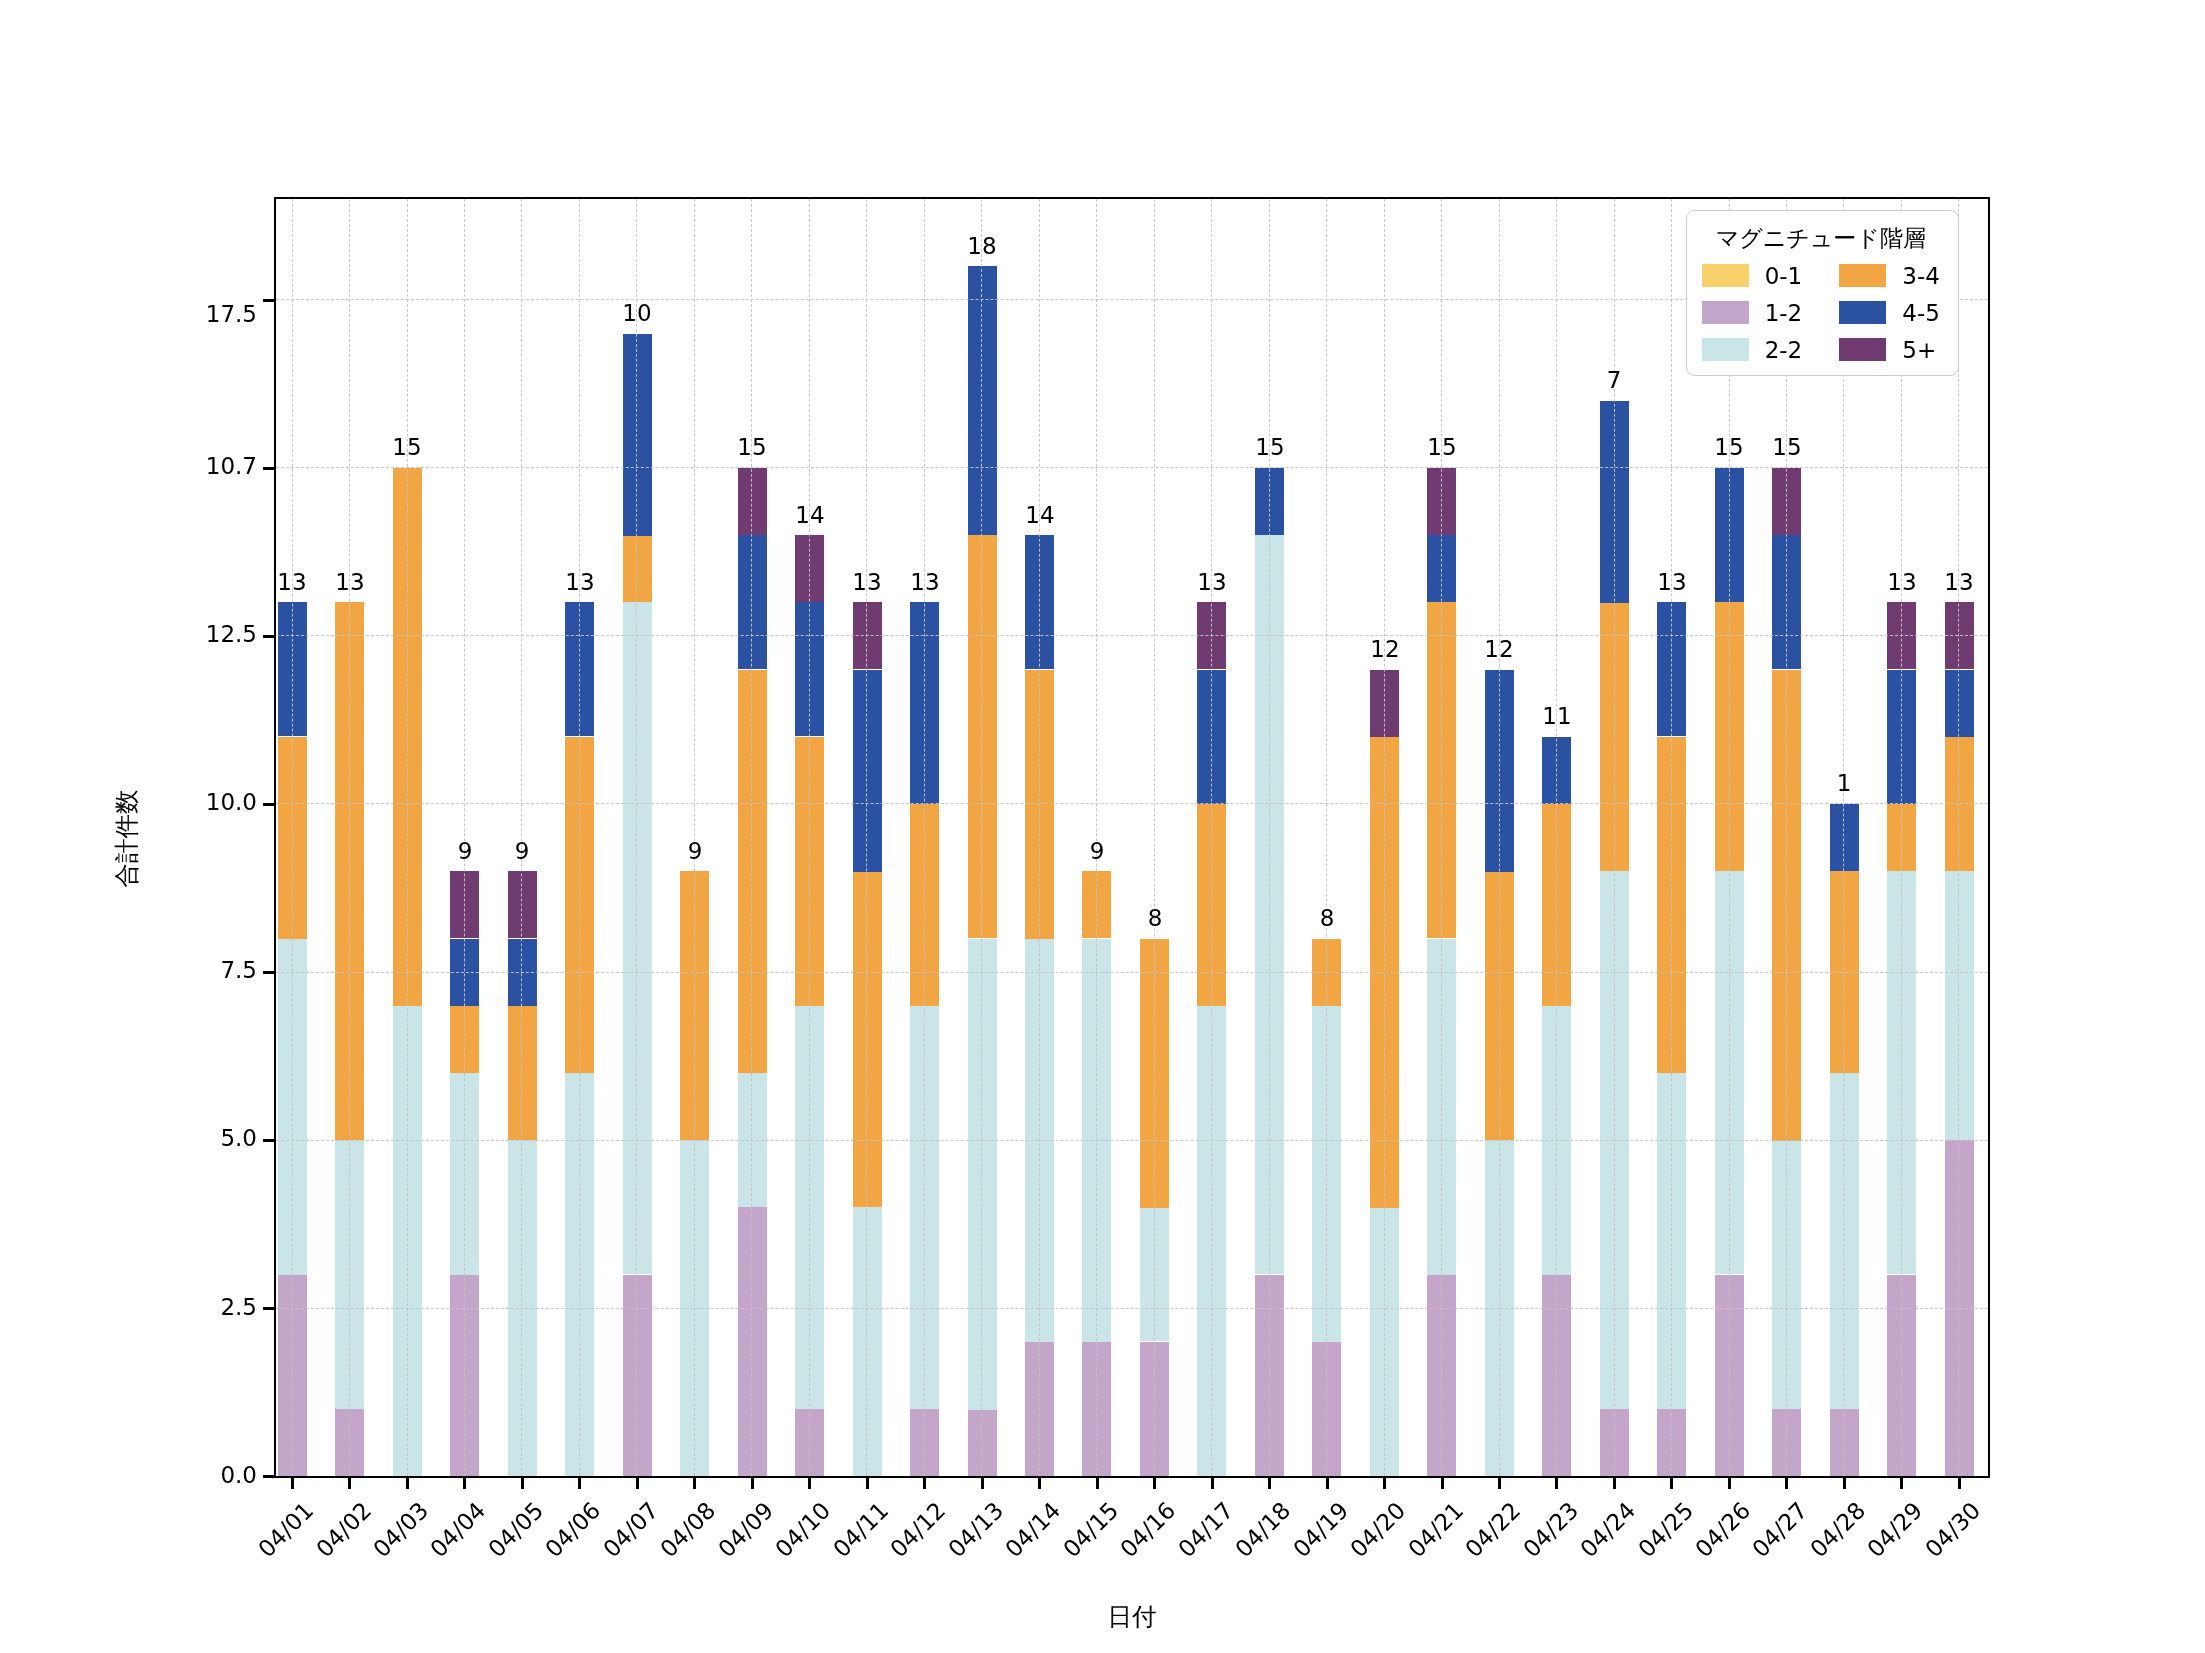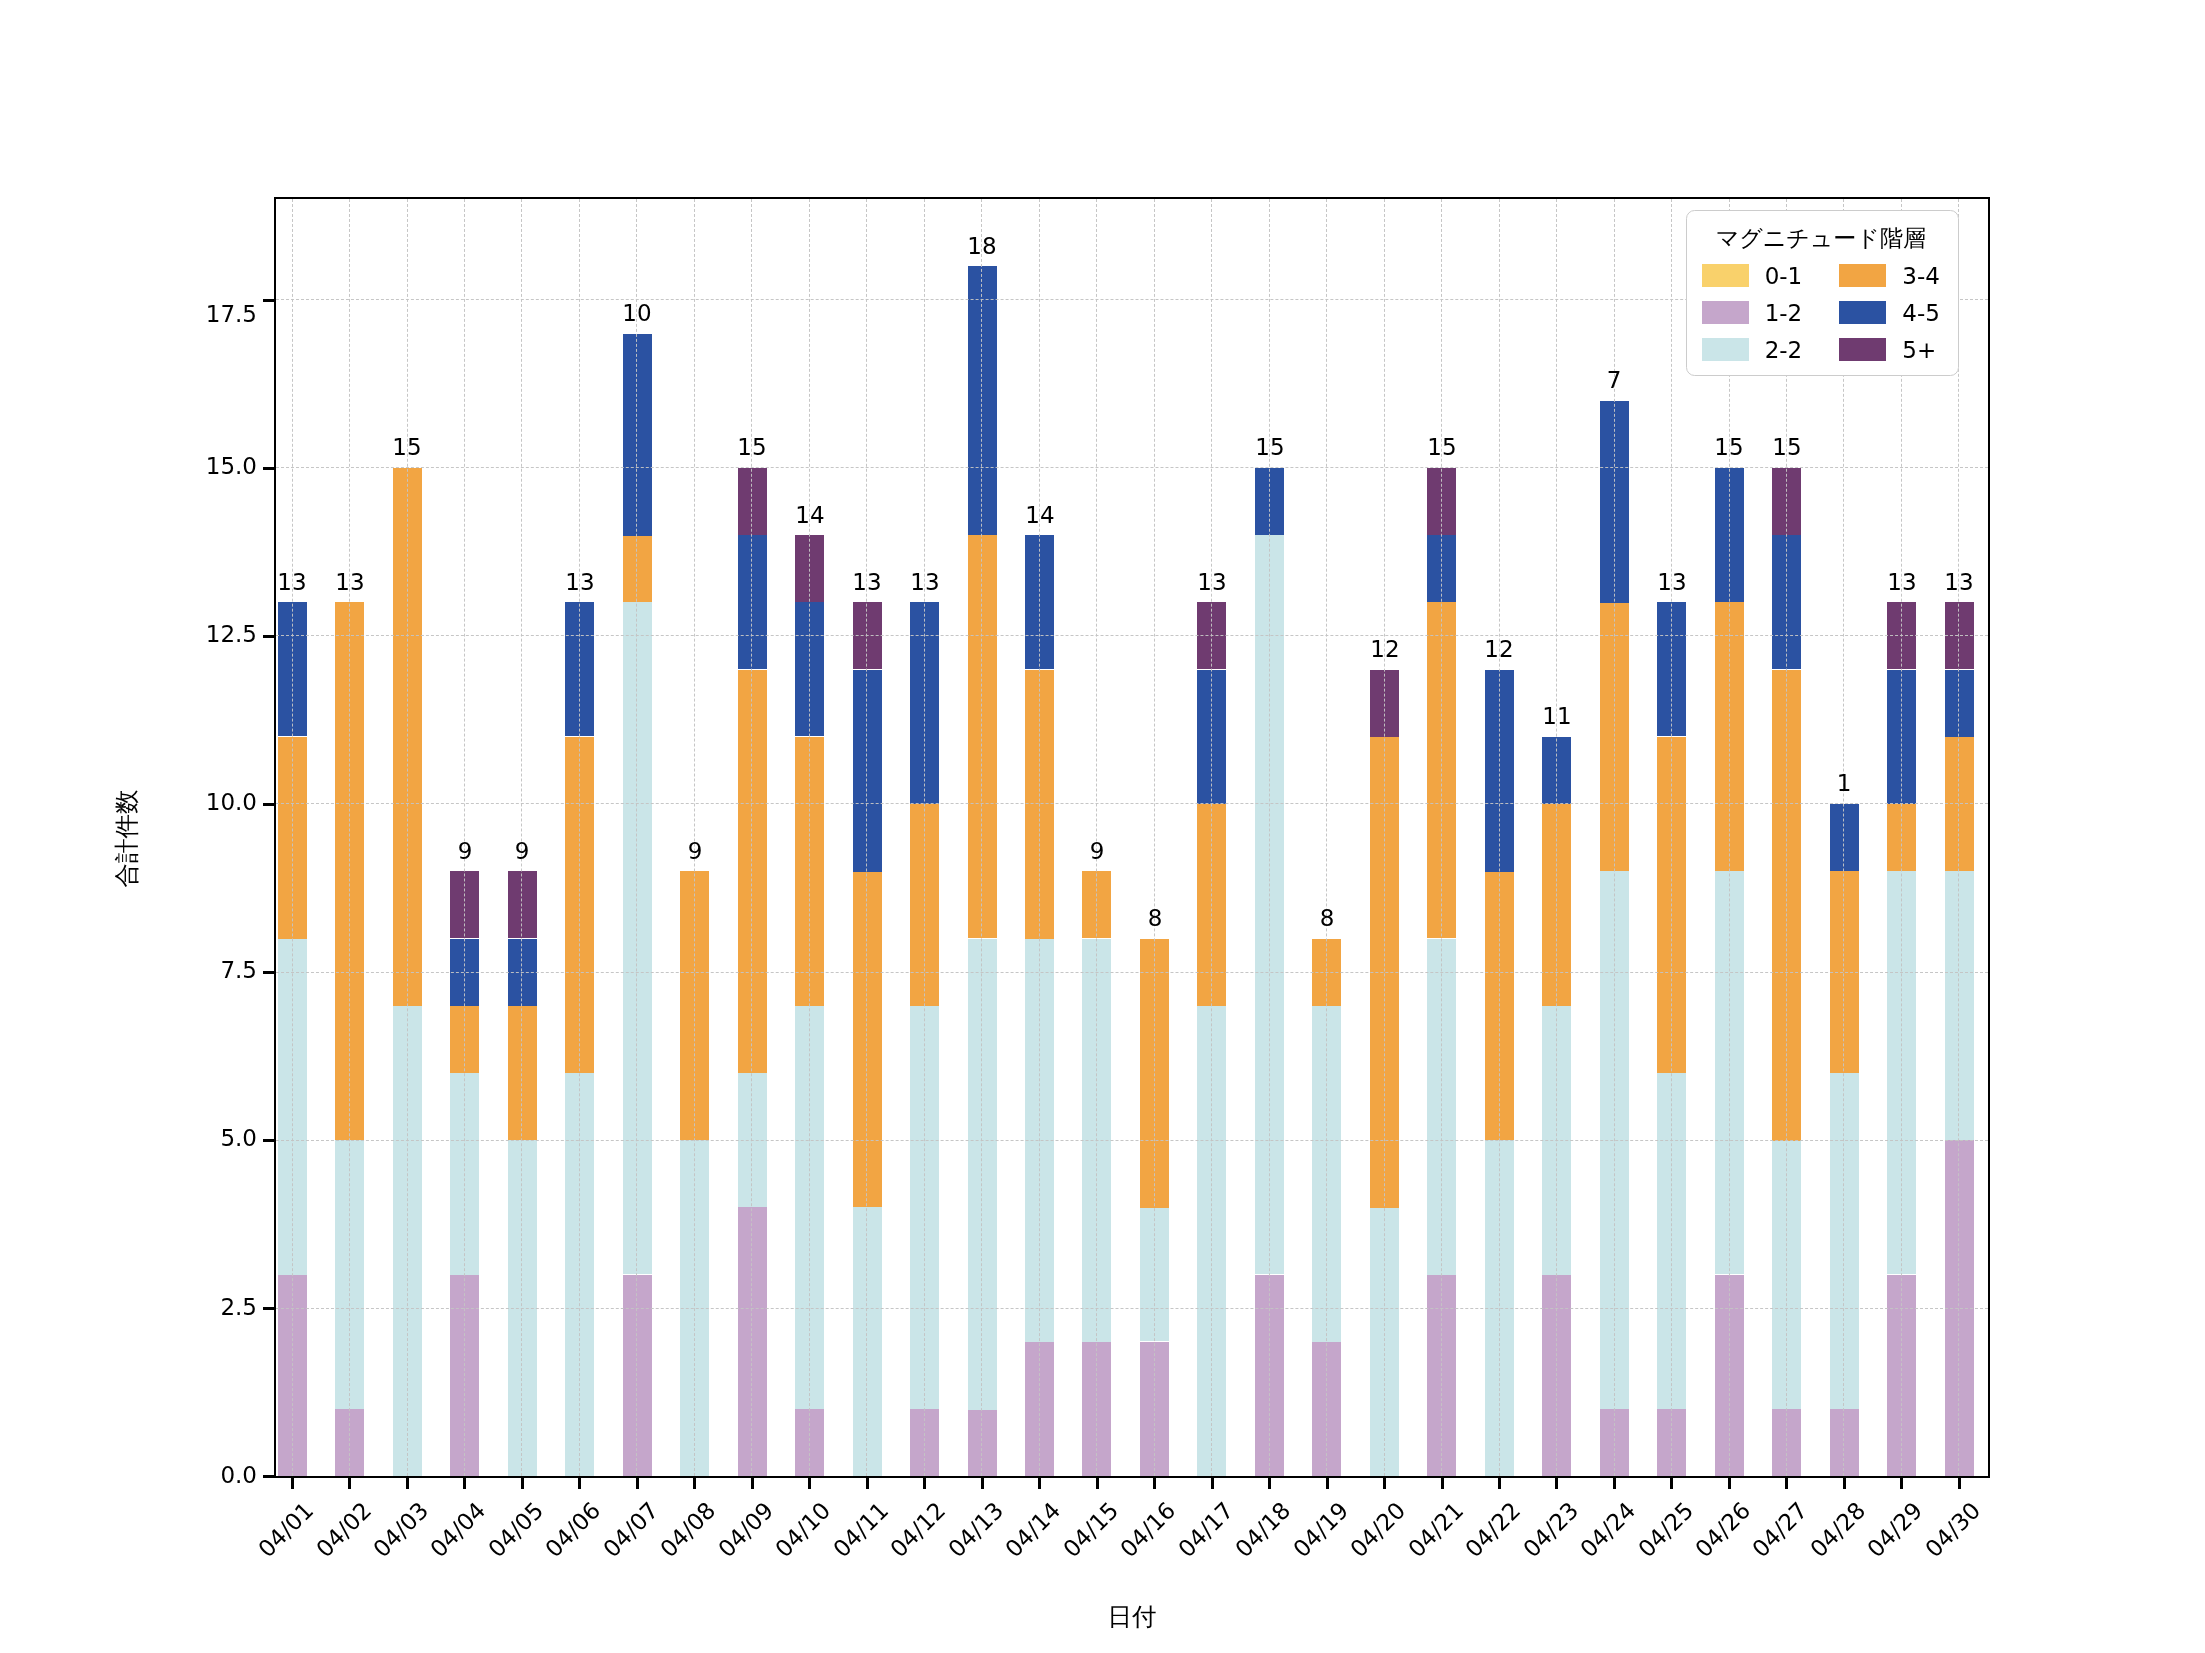--- a/index.html
+++ b/index.html
@@ -255,21 +255,21 @@
     <div class="ytick-label" style="left: 159px; top: 1294px; width: 98px;">2.5</div>
     <div class="ytick" style="left: 263px; top: 1139px; width: 11px; height: 2.5px;"></div>
     <div class="ytick-label" style="left: 159px; top: 1125px; width: 98px;">5.0</div>
     <div class="ytick" style="left: 263px; top: 971px; width: 11px; height: 2.5px;"></div>
     <div class="ytick-label" style="left: 159px; top: 957px; width: 98px;">7.5</div>
     <div class="ytick" style="left: 263px; top: 803px; width: 11px; height: 2.5px;"></div>
     <div class="ytick-label" style="left: 159px; top: 789px; width: 98px;">10.0</div>
     <div class="ytick" style="left: 263px; top: 635px; width: 11px; height: 2.5px;"></div>
     <div class="ytick-label" style="left: 159px; top: 621px; width: 98px;">12.5</div>
     <div class="ytick" style="left: 263px; top: 467px; width: 11px; height: 2.5px;"></div>
-    <div class="ytick-label" style="left: 159px; top: 453px; width: 98px;">15.0</div>
+    <div class="ytick-label" style="left: 159px; top: 453px; width: 98px;">10.7</div>
     <div class="ytick" style="left: 263px; top: 299px; width: 11px; height: 2.5px;"></div>
     <div class="ytick-label" style="left: 159px; top: 301px; width: 98px;">17.5</div>
     <div class="xtick" style="left: 291px; top: 1478px; width: 2.5px; height: 11px;"></div>
     <div class="xtick-label" style="left: 177px; top: 1497px; width: 123px;">04/01</div>
     <div class="xtick" style="left: 348px; top: 1478px; width: 2.5px; height: 11px;"></div>
     <div class="xtick-label" style="left: 235px; top: 1497px; width: 123px;">04/02</div>
     <div class="xtick" style="left: 406px; top: 1478px; width: 2.5px; height: 11px;"></div>
     <div class="xtick-label" style="left: 292px; top: 1497px; width: 123px;">04/03</div>
     <div class="xtick" style="left: 463px; top: 1478px; width: 2.5px; height: 11px;"></div>
     <div class="xtick-label" style="left: 349px; top: 1497px; width: 123px;">04/04</div>

